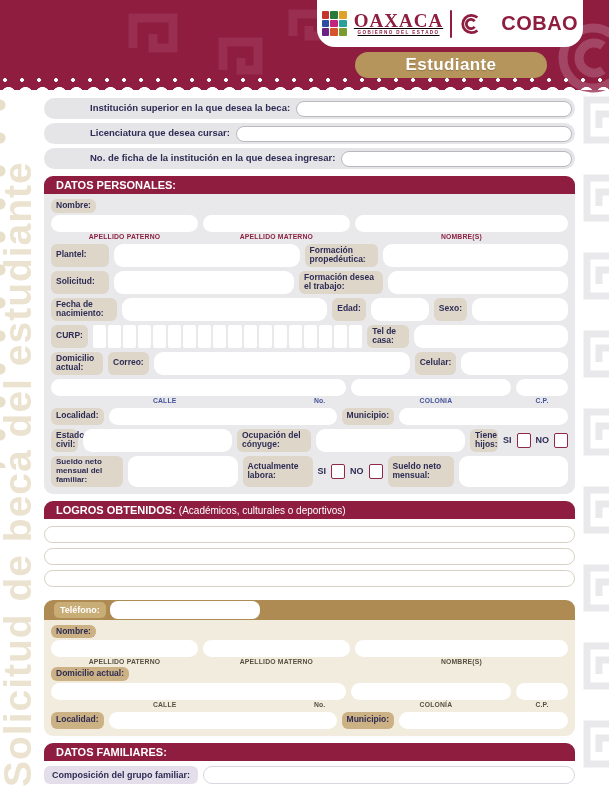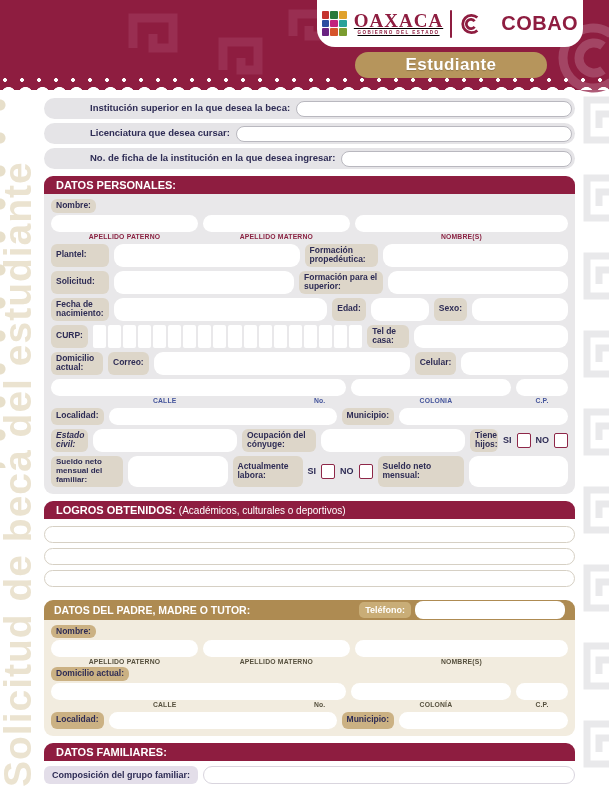--- a/index.html
+++ b/index.html
@@ -184,25 +184,25 @@
       </div>
       <div class="row">
         <span class="chip" style="width:58px;">Plantel:</span>
         <span class="inp"></span>
         <span class="chip" style="width:73px;">Formación propedéutica:</span>
         <span class="inp"></span>
       </div>
       <div class="row">
         <span class="chip" style="width:58px;">Solicitud:</span>
         <span class="inp"></span>
-        <span class="chip" style="width:84px;">Formación para el superior:</span>
-        <span class="inp"></span>
-      </div>
-      <div class="row">
-        <span class="chip" style="width:58px;">Fecha de nacimiento:</span>
+        <span class="chip" style="width:84px;">Formación desea el trabajo:</span>
+        <span class="inp"></span>
+      </div>
+      <div class="row">
+        <span class="chip" style="width:66px;">Fecha de nacimiento:</span>
         <span class="inp" style="flex:2.1 1 0;"></span>
         <span class="chip">Edad:</span>
         <span class="inp" style="flex:0 0 58px;"></span>
         <span class="chip">Sexo:</span>
         <span class="inp" style="flex:0 0 96px;"></span>
       </div>
       <div class="row">
         <span class="chip">CURP:</span>
         <span class="curp-strip">
           <span></span>
@@ -245,55 +245,54 @@
         <span class="sub blue" style="flex:1 1 0;">COLONIA</span>
         <span class="sub blue" style="flex:0 0 52px;">C.P.</span>
       </div>
       <div class="row">
         <span class="chip">Localidad:</span>
         <span class="inp" style="flex:1.35 1 0;"></span>
         <span class="chip">Municipio:</span>
         <span class="inp" style="flex:1 1 0;"></span>
       </div>
       <div class="row">
-        <span class="chip" style="width:37px;font-style:italic;">Estado civil:</span>
+        <span class="chip" style="width:27px;">Estado civil:</span>
         <span class="inp"></span>
         <span class="chip" style="width:74px;">Ocupación del cónyuge:</span>
         <span class="inp"></span>
         <span class="chip" style="width:28px;">Tiene hijos:</span>
         <span class="yn">SI</span>
         <span class="cbx"></span>
         <span class="yn">NO</span>
         <span class="cbx"></span>
       </div>
       <div class="row">
         <span class="chip" style="width:72px; font-size:8px;">Sueldo neto mensual del familiar:</span>
         <span class="inp"></span>
         <span class="chip" style="width:70px;">Actualmente labora:</span>
         <span class="yn">SI</span>
         <span class="cbx"></span>
         <span class="yn">NO</span>
         <span class="cbx"></span>
-        <span class="chip" style="width:86px;">Sueldo neto mensual:</span>
+        <span class="chip" style="width:66px;">Sueldo neto mensual:</span>
         <span class="inp"></span>
       </div>
     </div>
 
     <div class="sec-head">
       <span>LOGROS OBTENIDOS:</span>
       <span class="light">(Académicos, culturales o deportivos)</span>
     </div>
     <div class="logros-body">
       <span class="inp"></span>
       <span class="inp"></span>
       <span class="inp"></span>
     </div>
 
     <div class="sec-head-tan">
-      <span>DATOS DEL PADRE, MADRE O TUTOR:</span>
       <span class="tel-wrap">
         <span class="tel-chip">Teléfono:</span>
         <span class="tel-inp"></span>
       </span>
     </div>
     <div class="sec-body-tan">
       <div class="row" style="margin-top:2px;">
         <span class="chip tan">Nombre:</span>
       </div>
       <div class="row" style="margin-top:2px;">

